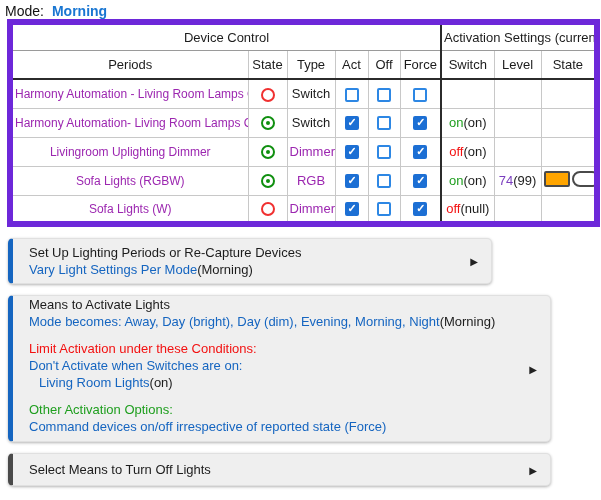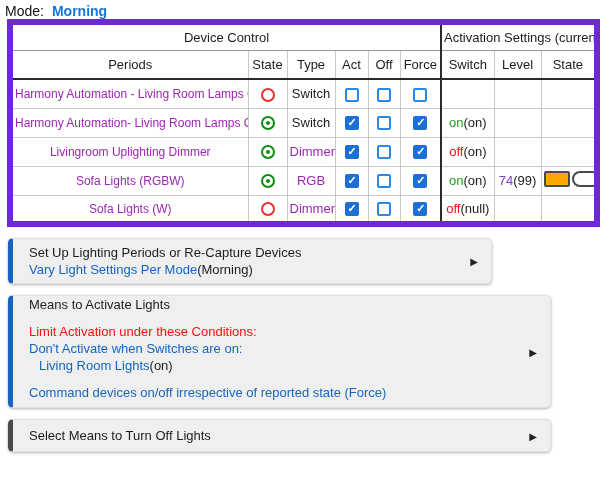--- a/index.html
+++ b/index.html
@@ -162,25 +162,27 @@
 </table>
 
 <div class="card card1">
   <div class="tline"><span>Set Up Lighting Periods or Re-Capture Devices</span></div>
   <div class="tline"><span class="blue">Vary Light Settings Per Mode</span><span class="black">(Morning)</span></div>
   <span class="arrow">▶</span>
 </div>
 
 <div class="card card2">
   <div class="tline"><span>Means to Activate Lights</span></div>
+  <div class="tline"><span class="blue">Mode becomes: Away, Day (bright), Day (dim), Evening, Morning, Night</span><span class="black">(Morning)</span></div>
   <div class="gap"></div>
   <div class="tline"><span class="red">Limit Activation under these Conditions:</span></div>
   <div class="tline"><span class="blue">Don't Activate when Switches are on:</span></div>
   <div class="tline indent"><span class="blue">Living Room Lights</span><span class="black">(on)</span></div>
   <div class="gap"></div>
+  <div class="tline"><span class="green">Other Activation Options:</span></div>
   <div class="tline"><span class="blue">Command devices on/off irrespective of reported state (Force)</span></div>
   <span class="arrow">▶</span>
 </div>
 
 <div class="card card3">
   <div class="tline"><span>Select Means to Turn Off Lights</span></div>
   <span class="arrow">▶</span>
 </div>
 
 </body></html>

